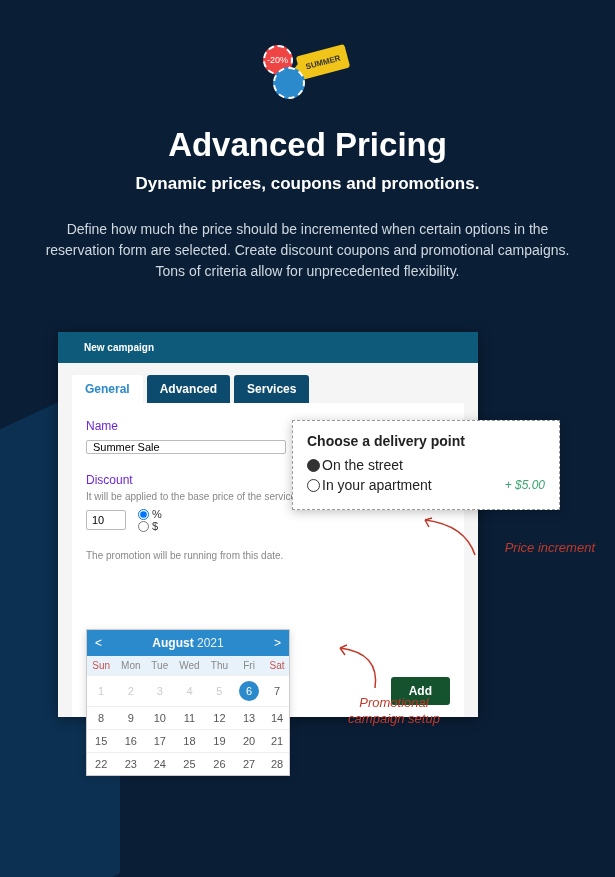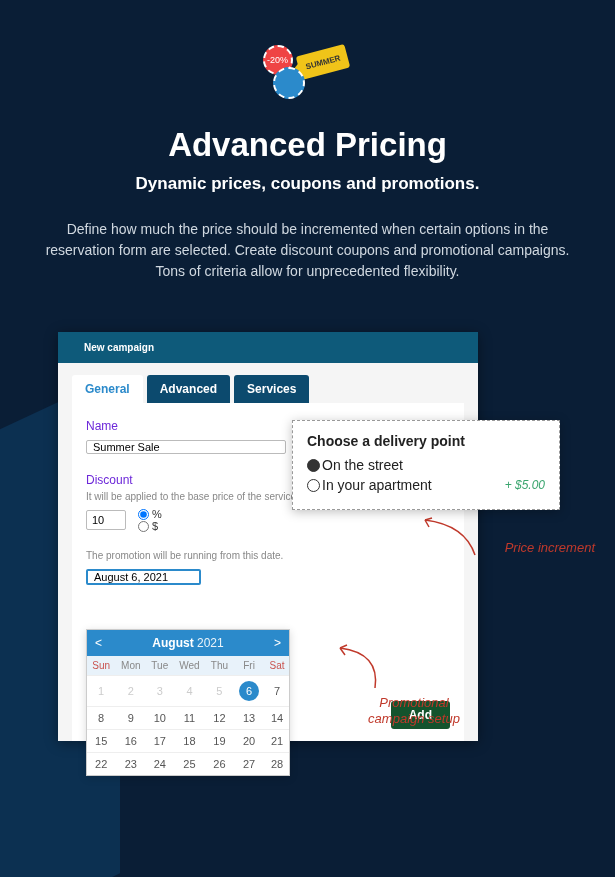--- a/index.html
+++ b/index.html
@@ -187,21 +187,21 @@
   .increment { color: #3aa56e; font-style: italic; margin-left: auto; font-size: 12px; }
   .anno {
     position: absolute;
     color: #c0392b;
     font-size: 13px;
     font-style: italic;
     text-align: center;
     line-height: 1.2;
   }
   .anno.price-inc { right: 20px; top: 540px; }
-  .anno.promo { left: 354px; top: 695px; width: 120px; }
+  .anno.promo { left: 334px; top: 695px; width: 120px; }
   .arrow-svg { position: absolute; pointer-events: none; }
 </style>
 </head>
 <body>
 
 <div class="bg-shape"></div>
 
 <div class="hero-icons">
   <div class="tag-group">
     <div class="badge-red">-20%</div>
@@ -239,21 +239,20 @@
             </label>
             <label class="radio-opt">
               <input type="radio" style="">
               <span>$</span>
             </label>
           </div>
         </div>
       </div>
       <div class="field-group" style="margin-bottom:140px;">
         <div class="form-help">The promotion will be running from this date.</div>
-        <input class="text-input hl" value="August 6, 2021" style="">
       </div>
 
       <div class="datepicker">
         <div class="dp-header">
           <span>&lt;</span>
           <span>
             <span class="dp-month">August</span>
             <span class="dp-year">2021</span>
           </span>
           <span>&gt;</span>

